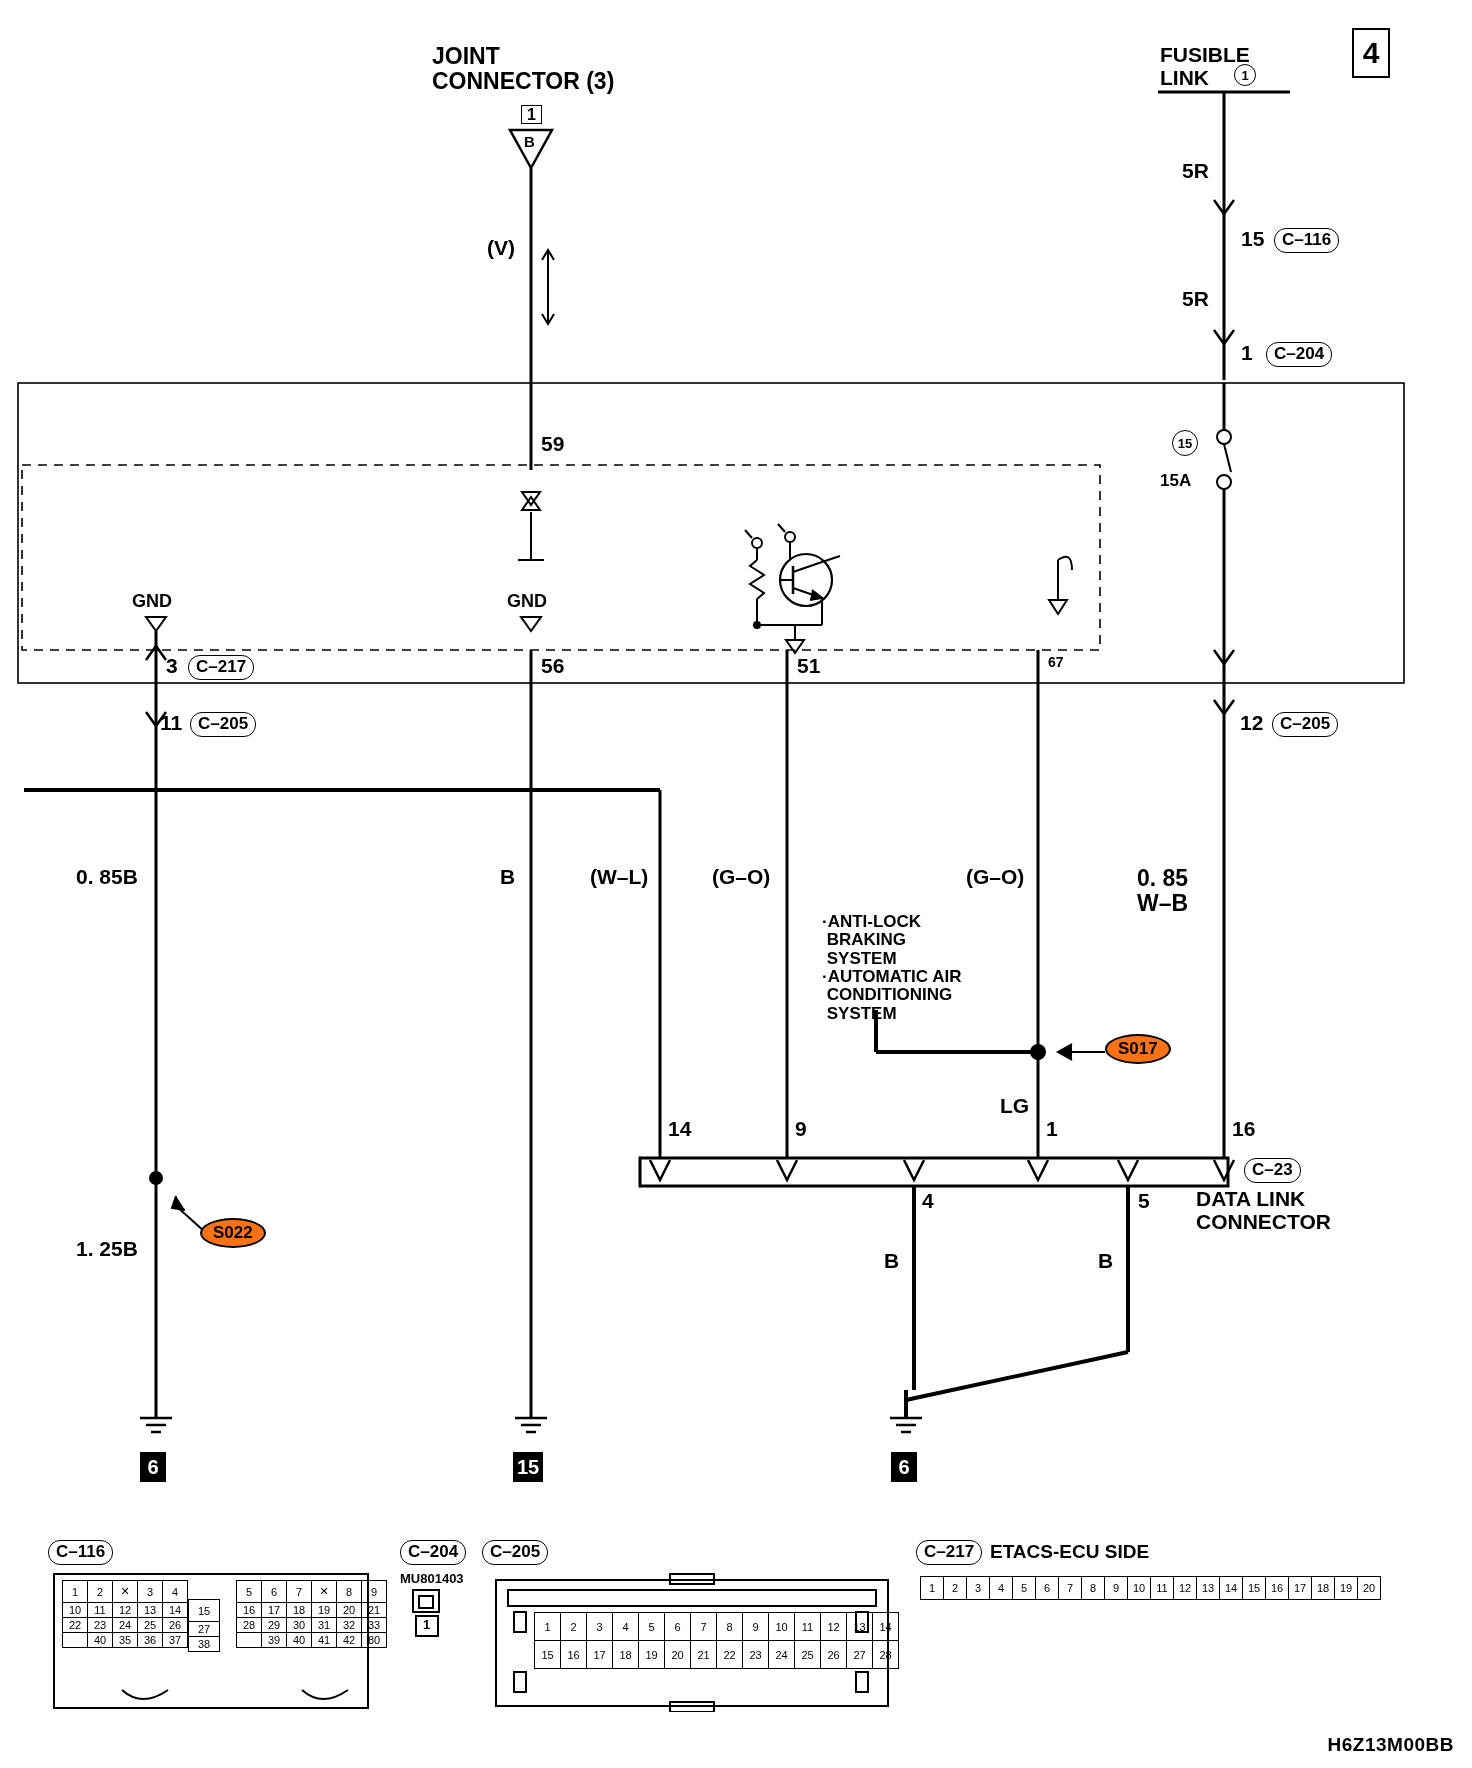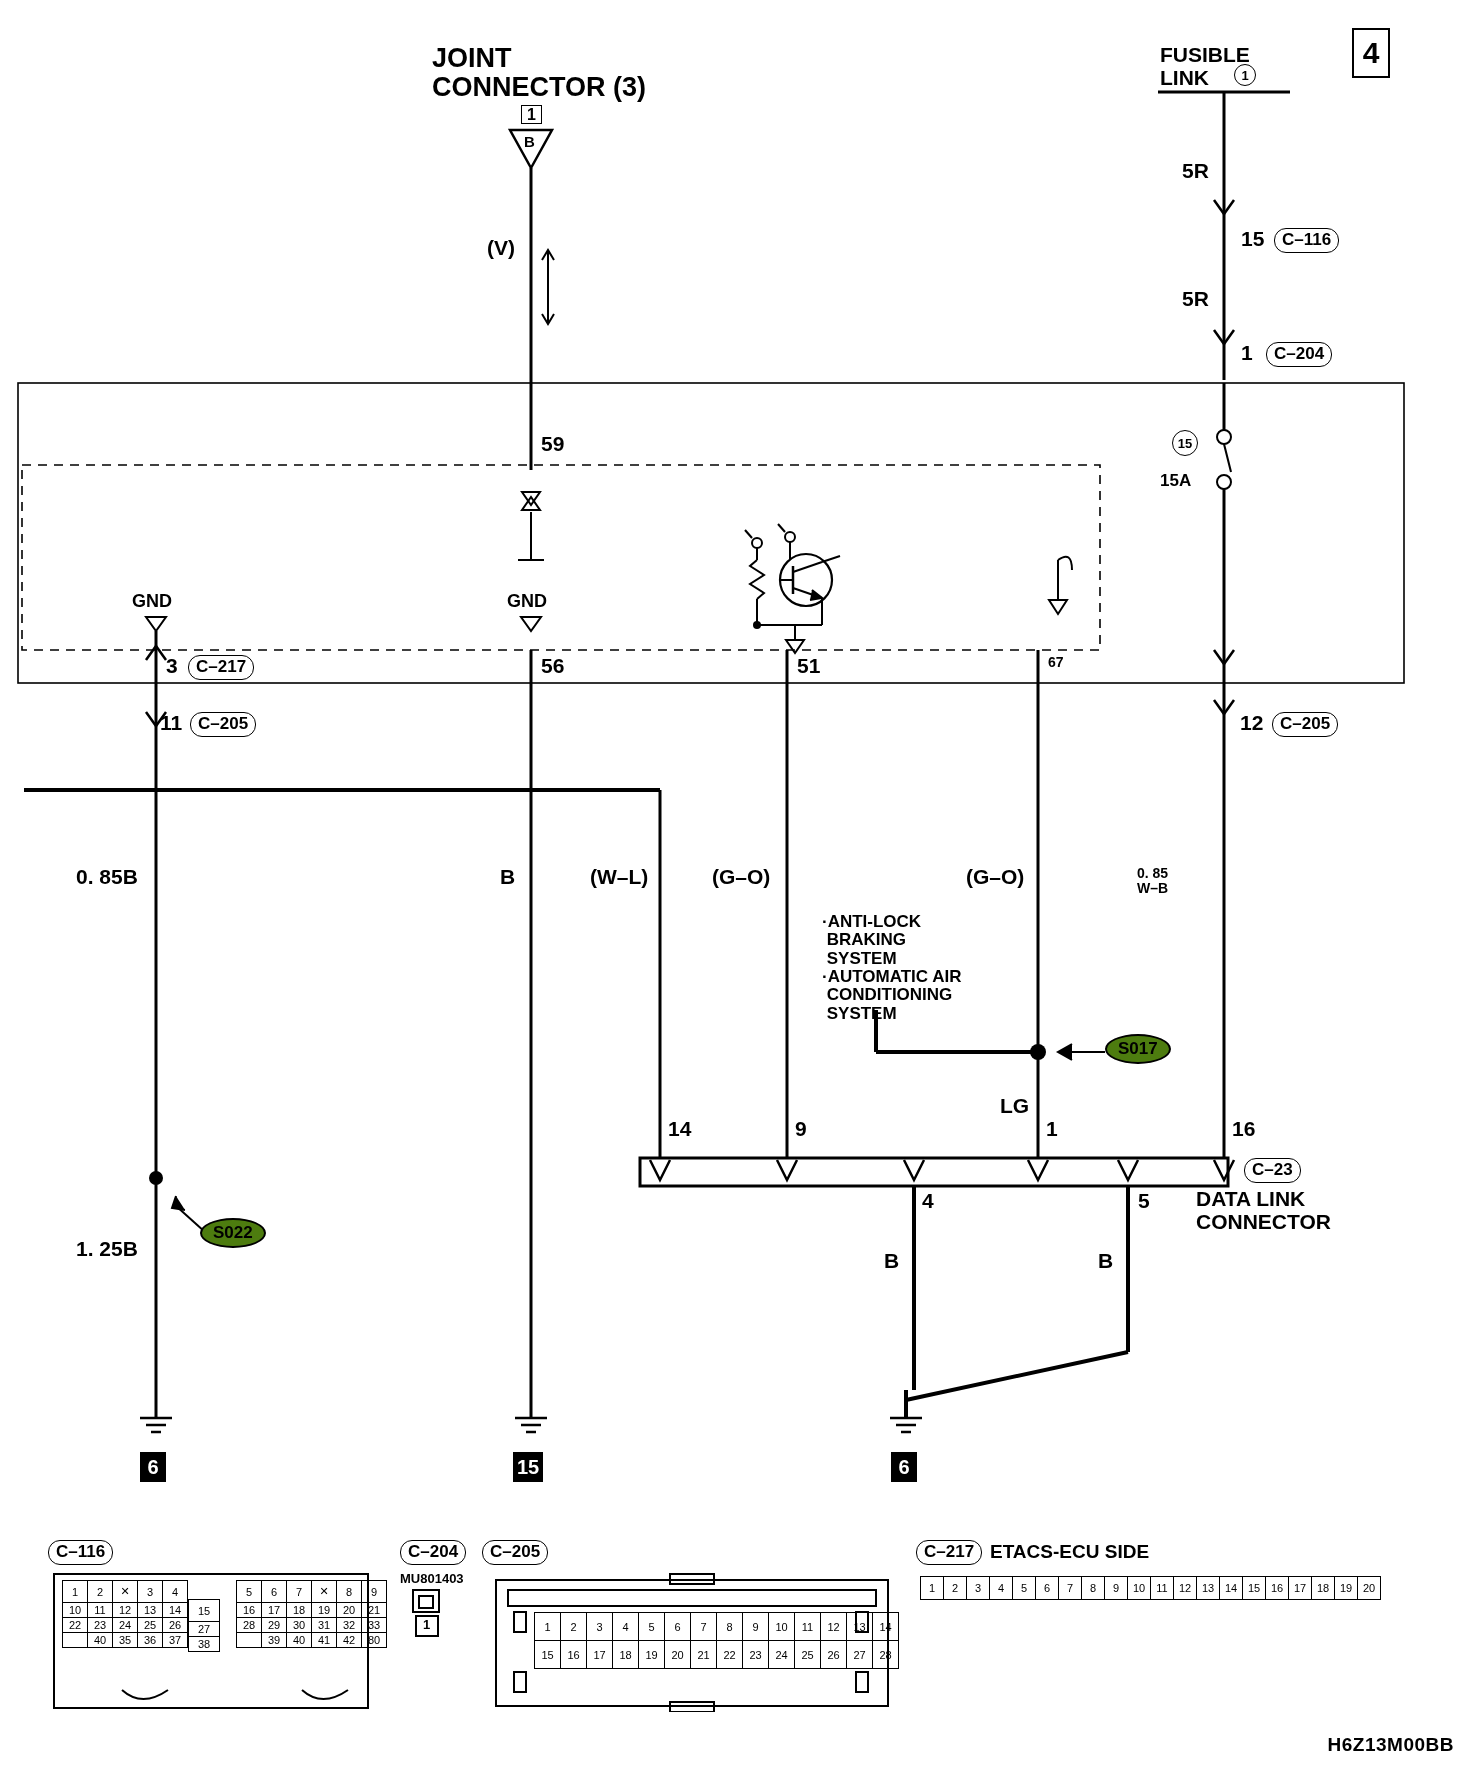--- a/index.html
+++ b/index.html
@@ -3,21 +3,21 @@
 <meta charset="utf-8">
 <style>
   html,body{margin:0;padding:0;background:#ffffff;}
   body{width:1472px;height:1768px;position:relative;font-family:"Liberation Sans",sans-serif;color:#000;}
   #sheet{position:absolute;left:0;top:0;width:1472px;height:1768px;}
   svg{position:absolute;left:0;top:0;}
   .lbl{position:absolute;font-family:"Liberation Sans",sans-serif;color:#000;white-space:pre;line-height:1.08;}
   .b{font-weight:bold;}
   .pgnum{position:absolute;border:2px solid #000;width:34px;height:46px;display:flex;align-items:center;justify-content:center;font-size:30px;font-weight:bold;}
   .boxcode{position:absolute;border:1.5px solid #000;border-radius:12px;padding:1px 7px 2px 7px;font-size:17px;font-weight:bold;background:#fff;}
-  .ovalcode{position:absolute;border:2px solid #000;border-radius:50%;padding:3px 11px;font-size:17px;font-weight:bold;background:#4d7c0f;}
+  .ovalcode{position:absolute;border:2px solid #000;border-radius:50%;padding:3px 11px;font-size:17px;font-weight:bold;background:#f97316;}
   .blkbox{position:absolute;background:#000;color:#fff;font-weight:bold;display:flex;align-items:center;justify-content:center;font-size:20px;}
   .circ{position:absolute;border:1.5px solid #000;border-radius:50%;width:20px;height:20px;display:flex;align-items:center;justify-content:center;font-size:13px;font-weight:bold;background:#fff;}
   table.pins{border-collapse:collapse;}
   table.pins td{border:1px solid #000;font-size:11px;text-align:center;font-family:"Liberation Sans",sans-serif;}
   .cblock{position:absolute;}
   .footer{position:absolute;right:18px;bottom:12px;font-size:19px;font-weight:bold;letter-spacing:.5px;}
 </style>
 </head>
 <body>
 
@@ -132,21 +132,21 @@
         <line x1="526" y1="1432" x2="536" y2="1432"></line>
         <line x1="890" y1="1418" x2="922" y2="1418"></line>
         <line x1="896" y1="1425" x2="916" y2="1425"></line>
         <line x1="901" y1="1432" x2="911" y2="1432"></line>
       </g>
     </g>
   </svg>
 
   <div class="pgnum" style="left:1352px;top:28px;">4</div>
 
-  <div class="lbl b" style="left:432px;top:44px;font-size:27px;">JOINT
+  <div class="lbl b" style="left:432px;top:44px;font-size:23px;">JOINT
 CONNECTOR (3)</div>
   <div class="lbl b" style="left:521px;top:105px;font-size:16px;border:1.5px solid #000;padding:0 5px;">1</div>
   <div class="lbl b" style="left:524px;top:134px;font-size:15px;">B</div>
   <div class="lbl b" style="left:487px;top:237px;font-size:21px;">(V)</div>
 
   <div class="lbl b" style="left:1160px;top:44px;font-size:21px;">FUSIBLE
 LINK</div>
   <div class="circ" style="left:1234px;top:64px;">1</div>
 
   <div class="lbl b" style="left:1182px;top:160px;font-size:21px;">5R</div>
@@ -173,21 +173,21 @@
   <div class="lbl b" style="left:1240px;top:712px;font-size:21px;">12</div>
   <div class="boxcode" style="left:1272px;top:712px;">C–205</div>
 
   <div class="lbl b" style="left:76px;top:866px;font-size:21px;">0. 85B</div>
   <div class="lbl b" style="left:76px;top:1238px;font-size:21px;">1. 25B</div>
   <div class="lbl b" style="left:500px;top:866px;font-size:21px;">B</div>
   <div class="lbl b" style="left:590px;top:866px;font-size:21px;">(W–L)</div>
   <div class="lbl b" style="left:712px;top:866px;font-size:21px;">(G–O)</div>
   <div class="lbl b" style="left:966px;top:866px;font-size:21px;">(G–O)</div>
   <div class="lbl b" style="left:1000px;top:1095px;font-size:21px;">LG</div>
-  <div class="lbl b" style="left:1137px;top:866px;font-size:14px;">0. 85
+  <div class="lbl b" style="left:1137px;top:866px;font-size:23px;">0. 85
 W–B</div>
 
   <div class="lbl b" style="left:822px;top:876px;font-size:17px;margin-top:37px;">·ANTI-LOCK
  BRAKING
  SYSTEM
 ·AUTOMATIC AIR
  CONDITIONING
  SYSTEM</div>
 
   <div class="ovalcode" style="left:1105px;top:1034px;">S017</div>

